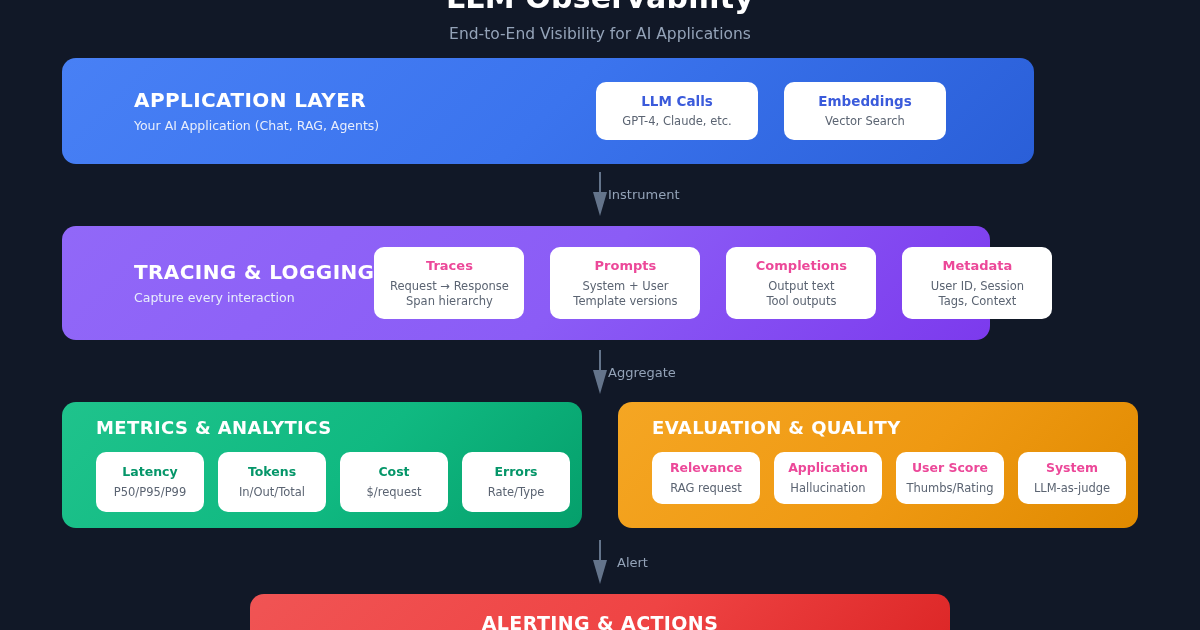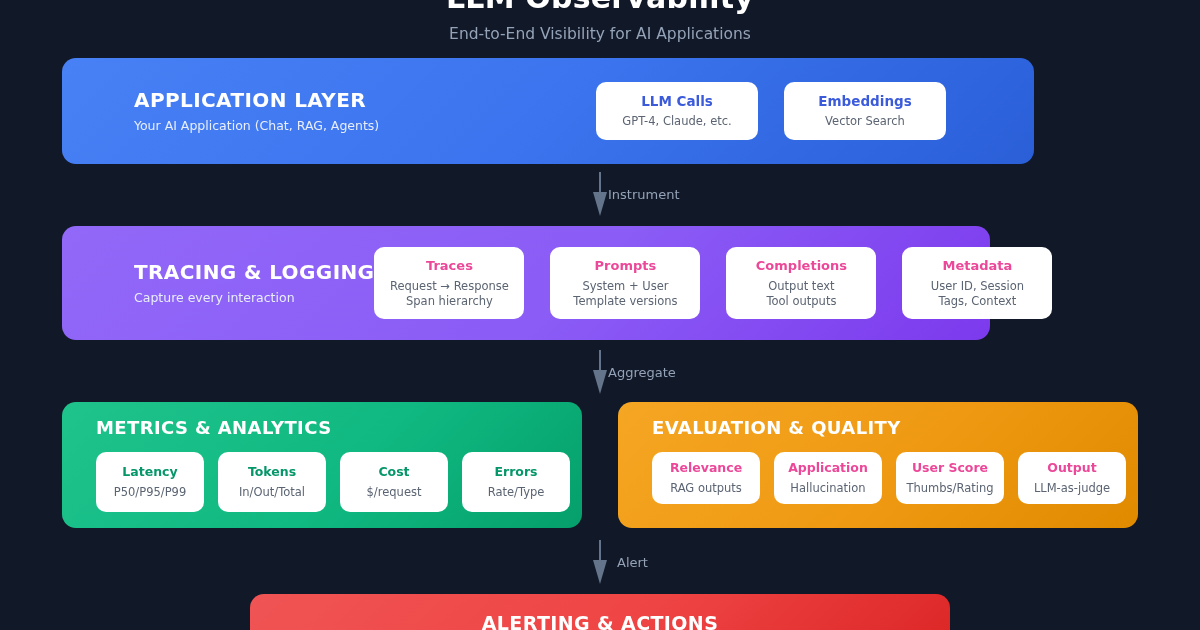--- a/index.html
+++ b/index.html
@@ -226,37 +226,37 @@
       </div>
     </div>
   </div>
 
   <div class="band" id="eval-band">
     <div class="band-title">EVALUATION &amp; QUALITY</div>
     <div class="cards">
       <div class="card">
         <div class="card-title">Relevance</div>
         <div class="card-sub">
-          <div>RAG outputs</div>
+          <div>RAG request</div>
         </div>
       </div>
       <div class="card">
         <div class="card-title">Application</div>
         <div class="card-sub">
           <div>Hallucination</div>
         </div>
       </div>
       <div class="card">
         <div class="card-title">User Score</div>
         <div class="card-sub">
           <div>Thumbs/Rating</div>
         </div>
       </div>
       <div class="card">
-        <div class="card-title">Output</div>
+        <div class="card-title">System</div>
         <div class="card-sub">
           <div>LLM-as-judge</div>
         </div>
       </div>
     </div>
   </div>
 
   <div class="conn" id="conn-3">
     <div class="arrow">
       <div class="shaft"></div>

